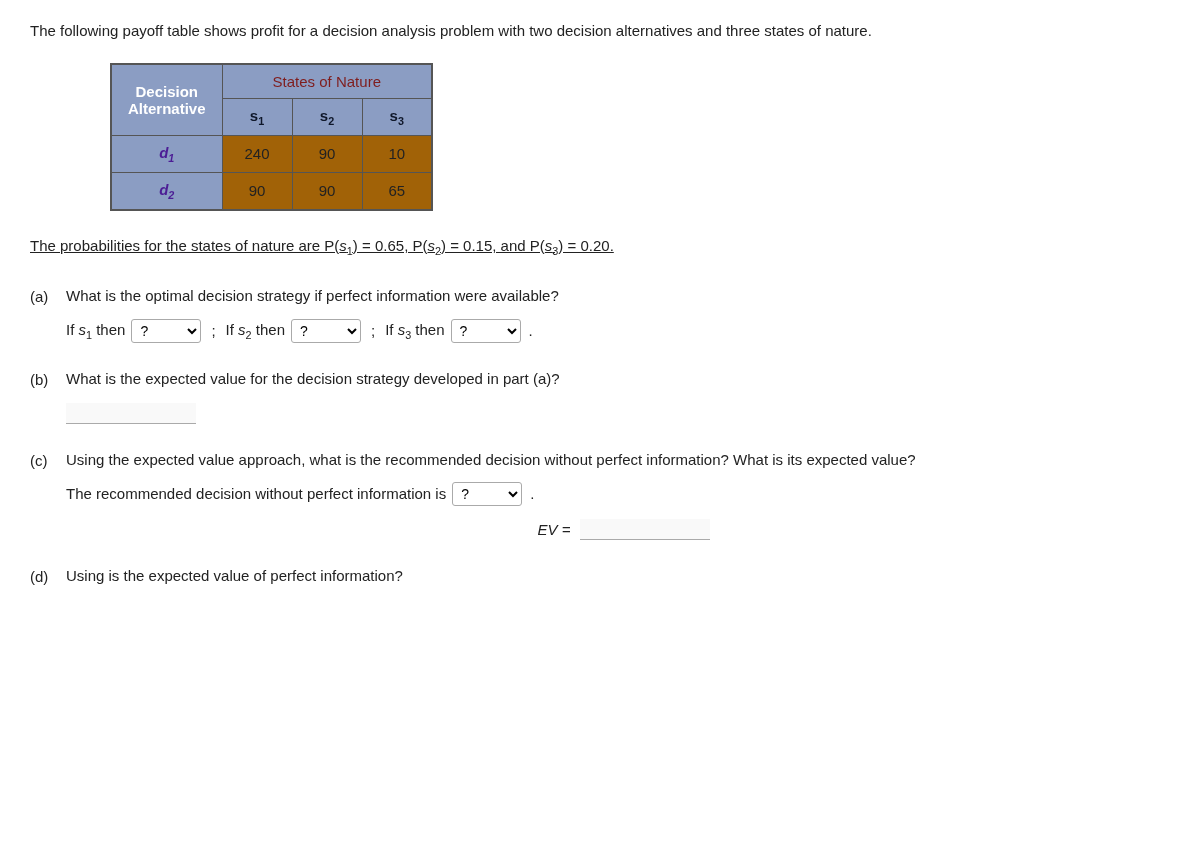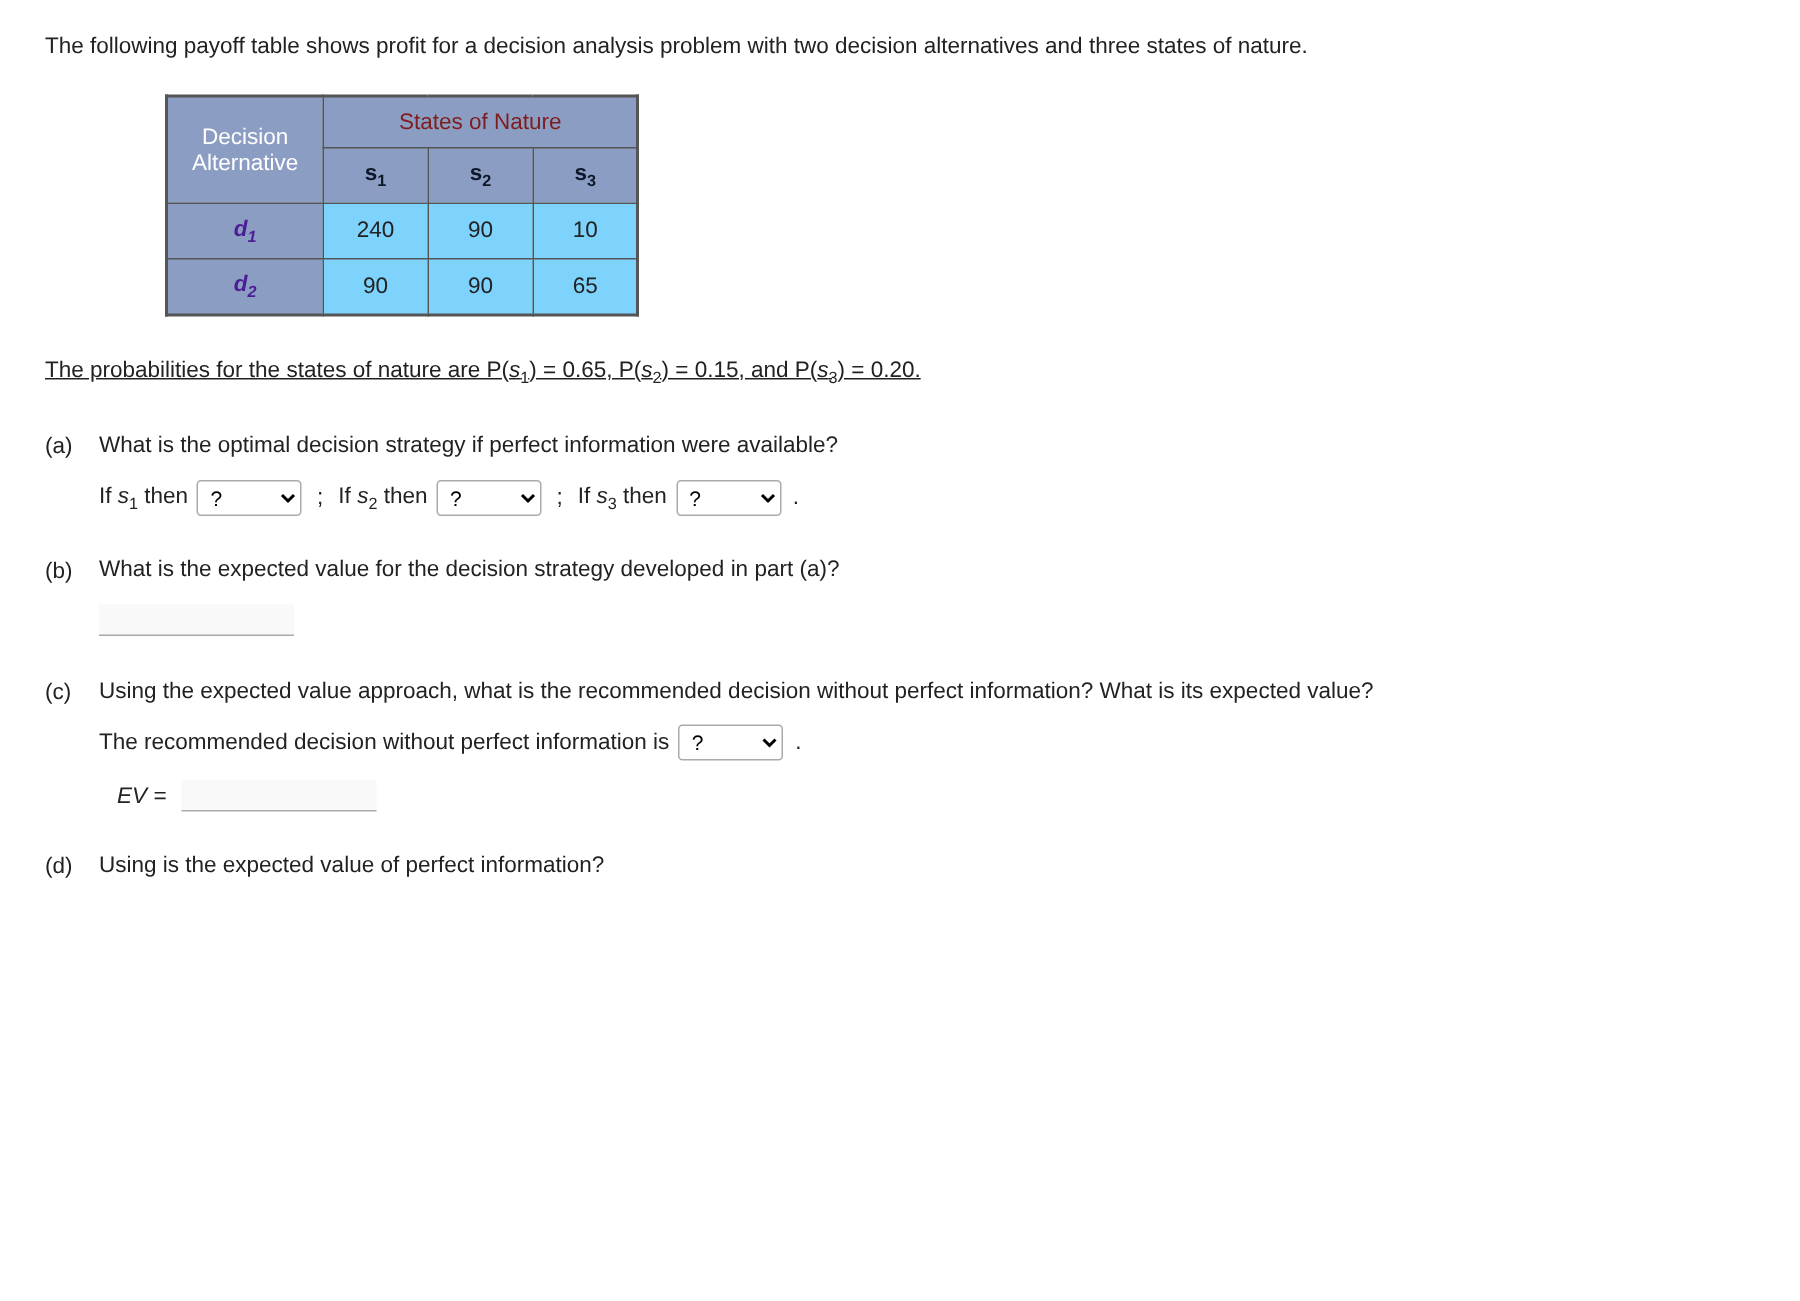--- a/index.html
+++ b/index.html
@@ -31,40 +31,40 @@
     table th, table td {
       border: 1px solid #555;
       text-align: center;
       padding: 8px 16px;
       min-width: 70px;
     }
 
     .header-left {
       background: #8B9DC3;
       color: #fff;
-      font-weight: normal;
+      font-weight: bold;
       text-align: center;
       vertical-align: middle;
     }
 
     .states-header {
       background: #8B9DC3;
       color: #7f1d1d;
       font-weight: normal;
       text-align: center;
     }
 
     .sub-header {
       background: #8B9DC3;
       color: #0f172a;
       font-weight: bold;
     }
 
     .data-cell {
-      background: #7dd3fc;
+      background: #a16207;
       font-weight: normal;
     }
 
     .decision-cell {
       background: #8B9DC3;
       color: #4c1d95;
       font-weight: bold;
       font-style: italic;
     }
 
@@ -237,21 +237,21 @@
   </div>
   <div class="inline-row">
     <span>The recommended decision without perfect information is</span>
     <select class="dropdown">
       <option value="">?</option>
       <option value="d1">d₁</option>
       <option value="d2">d₂</option>
     </select>
     <span class="period">.</span>
   </div>
-  <div style="margin-left: 48px; margin-top: 10px; display:flex; align-items:center; gap:6px;">
+  <div style="margin-left: 48px; margin-top: 10px; display:flex; align-items:center; gap:6px;justify-content:center;">
     <span class="ev-label"><em>EV</em> =</span>
     <input type="text" class="text-input" value="" style="">
   </div>
 </div>
 
 
 <div class="section">
   <div class="part-header">
     <span class="part-letter">(d)</span>
     <span class="part-content part-question">Using is the expected value of perfect information?</span>

